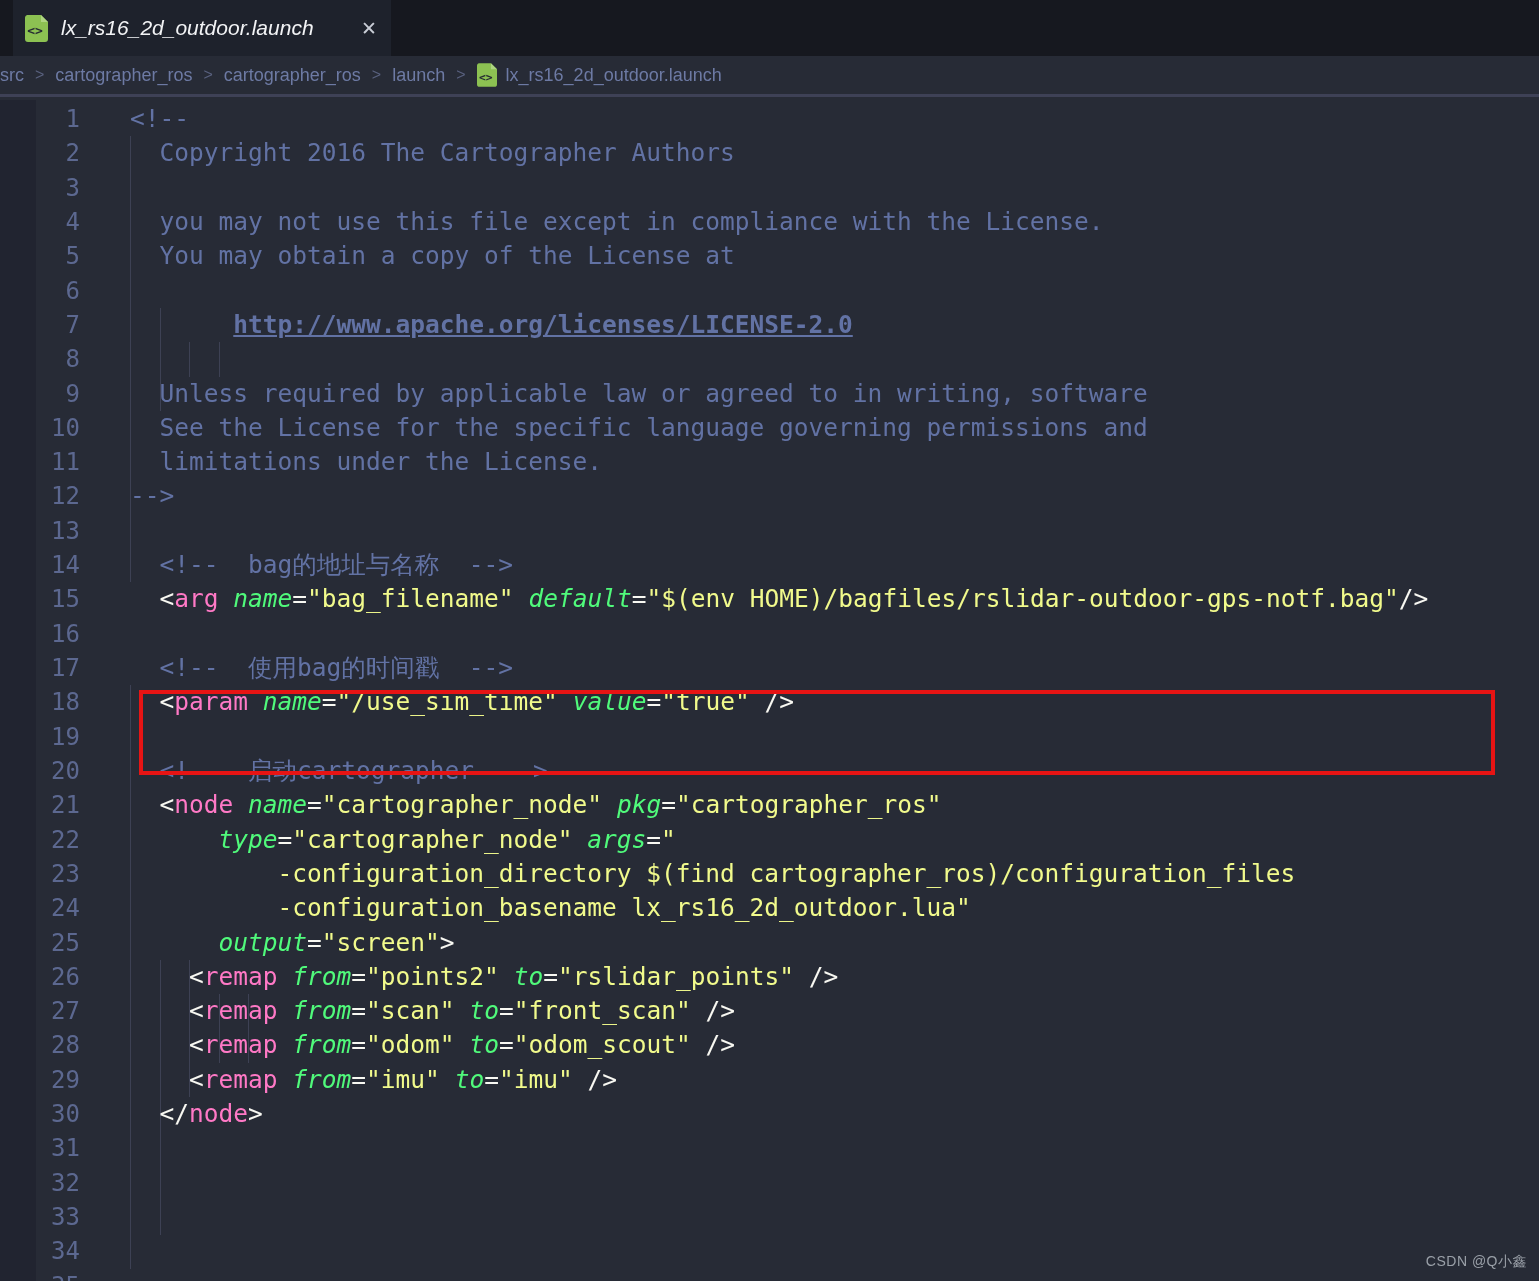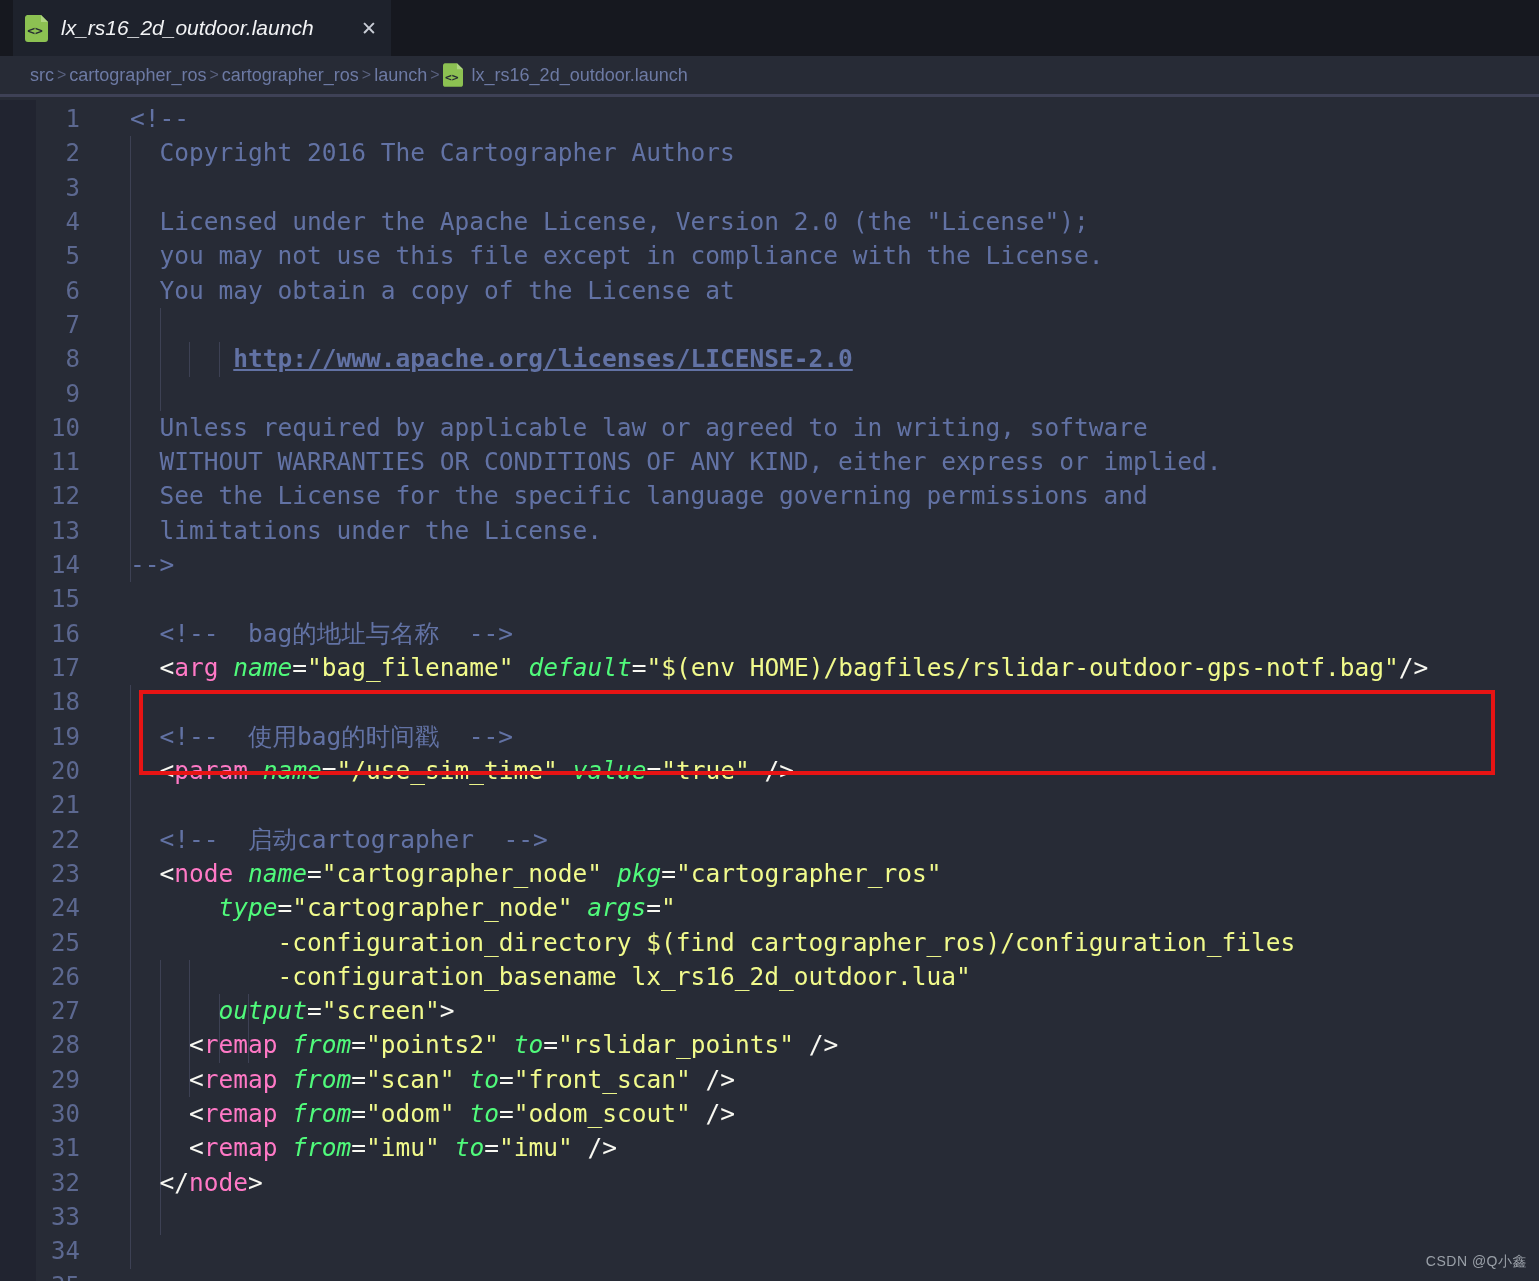--- a/index.html
+++ b/index.html
@@ -14,21 +14,21 @@
   .tab {
     position:absolute; left:13px; top:0; width:378px; height:56px;
     background:var(--tab-bg); display:flex; align-items:center; gap:13px; padding:0 14px 0 12px;
   }
   .tab-title { font-style:italic; font-size:21px; color:#f2f3f5; white-space:nowrap; flex:1; }
   .tab-close { color:#c9cdd6; font-size:19px; line-height:1; cursor:pointer; }
   
   .breadcrumbs {
     position:absolute; left:0; top:56px; width:100%; height:41px;
     background:var(--editor-bg); border-bottom:3px solid #3e4156;
-    display:flex; align-items:center; padding-left:30px; gap:3px;
+    display:flex; align-items:center; gap:11px;
     font-size:18px; color:var(--crumb-fg);
   }
   .crumb { white-space:nowrap; cursor:pointer; }
   .crumb-sep { color:#59617f; font-size:16px; }
   .crumb-file { display:flex; align-items:center; gap:9px; }
   
   .ficon { width:23px; height:27px; display:inline-block; }
   
   .editor { position:absolute; left:0; top:100px; width:100%; height:1181px; background:var(--editor-bg); }
   .glyph-strip { position:absolute; left:0; top:0; width:36px; height:100%; background:var(--strip-bg); }
@@ -143,28 +143,26 @@
         <div class="line-no">31</div>
         <div class="line-no">32</div>
         <div class="line-no">33</div>
         <div class="line-no">34</div>
         <div class="line-no">35</div>
       </div>
     <div class="code" id="code">
         <div class="code-line"><span class="tk-com">&lt;!--</span></div>
         <div class="code-line">  <span class="tk-com">Copyright 2016 The Cartographer Authors</span></div>
         <div class="code-line"></div>
-        <div class="code-line">  <span class="tk-com">Licensed under the Apache License, Version 2.0 (the "License");</span></div>
         <div class="code-line">  <span class="tk-com">you may not use this file except in compliance with the License.</span></div>
         <div class="code-line">  <span class="tk-com">You may obtain a copy of the License at</span></div>
         <div class="code-line"></div>
         <div class="code-line">       <span class="tk-url">http://www.apache.org/licenses/LICENSE-2.0</span></div>
         <div class="code-line"></div>
         <div class="code-line">  <span class="tk-com">Unless required by applicable law or agreed to in writing, software</span></div>
-        <div class="code-line">  <span class="tk-com">WITHOUT WARRANTIES OR CONDITIONS OF ANY KIND, either express or implied.</span></div>
         <div class="code-line">  <span class="tk-com">See the License for the specific language governing permissions and</span></div>
         <div class="code-line">  <span class="tk-com">limitations under the License.</span></div>
         <div class="code-line"><span class="tk-com">--&gt;</span></div>
         <div class="code-line"></div>
         <div class="code-line">  <span class="tk-com">&lt;!--  bag的地址与名称  --&gt;</span></div>
         <div class="code-line">  <span class="tk-pun">&lt;</span><span class="tk-tag">arg</span><span class="tk-pun"> </span><span class="tk-attr">name</span><span class="tk-pun">=</span><span class="tk-str">"bag_filename"</span><span class="tk-pun"> </span><span class="tk-attr">default</span><span class="tk-pun">=</span><span class="tk-str">"$(env HOME)/bagfiles/rslidar-outdoor-gps-notf.bag"</span><span class="tk-pun">/&gt;</span></div>
         <div class="code-line"></div>
         <div class="code-line">  <span class="tk-com">&lt;!--  使用bag的时间戳  --&gt;</span></div>
         <div class="code-line">  <span class="tk-pun">&lt;</span><span class="tk-tag">param</span><span class="tk-pun"> </span><span class="tk-attr">name</span><span class="tk-pun">=</span><span class="tk-str">"/use_sim_time"</span><span class="tk-pun"> </span><span class="tk-attr">value</span><span class="tk-pun">=</span><span class="tk-str">"true"</span><span class="tk-pun"> /&gt;</span></div>
         <div class="code-line"></div>

